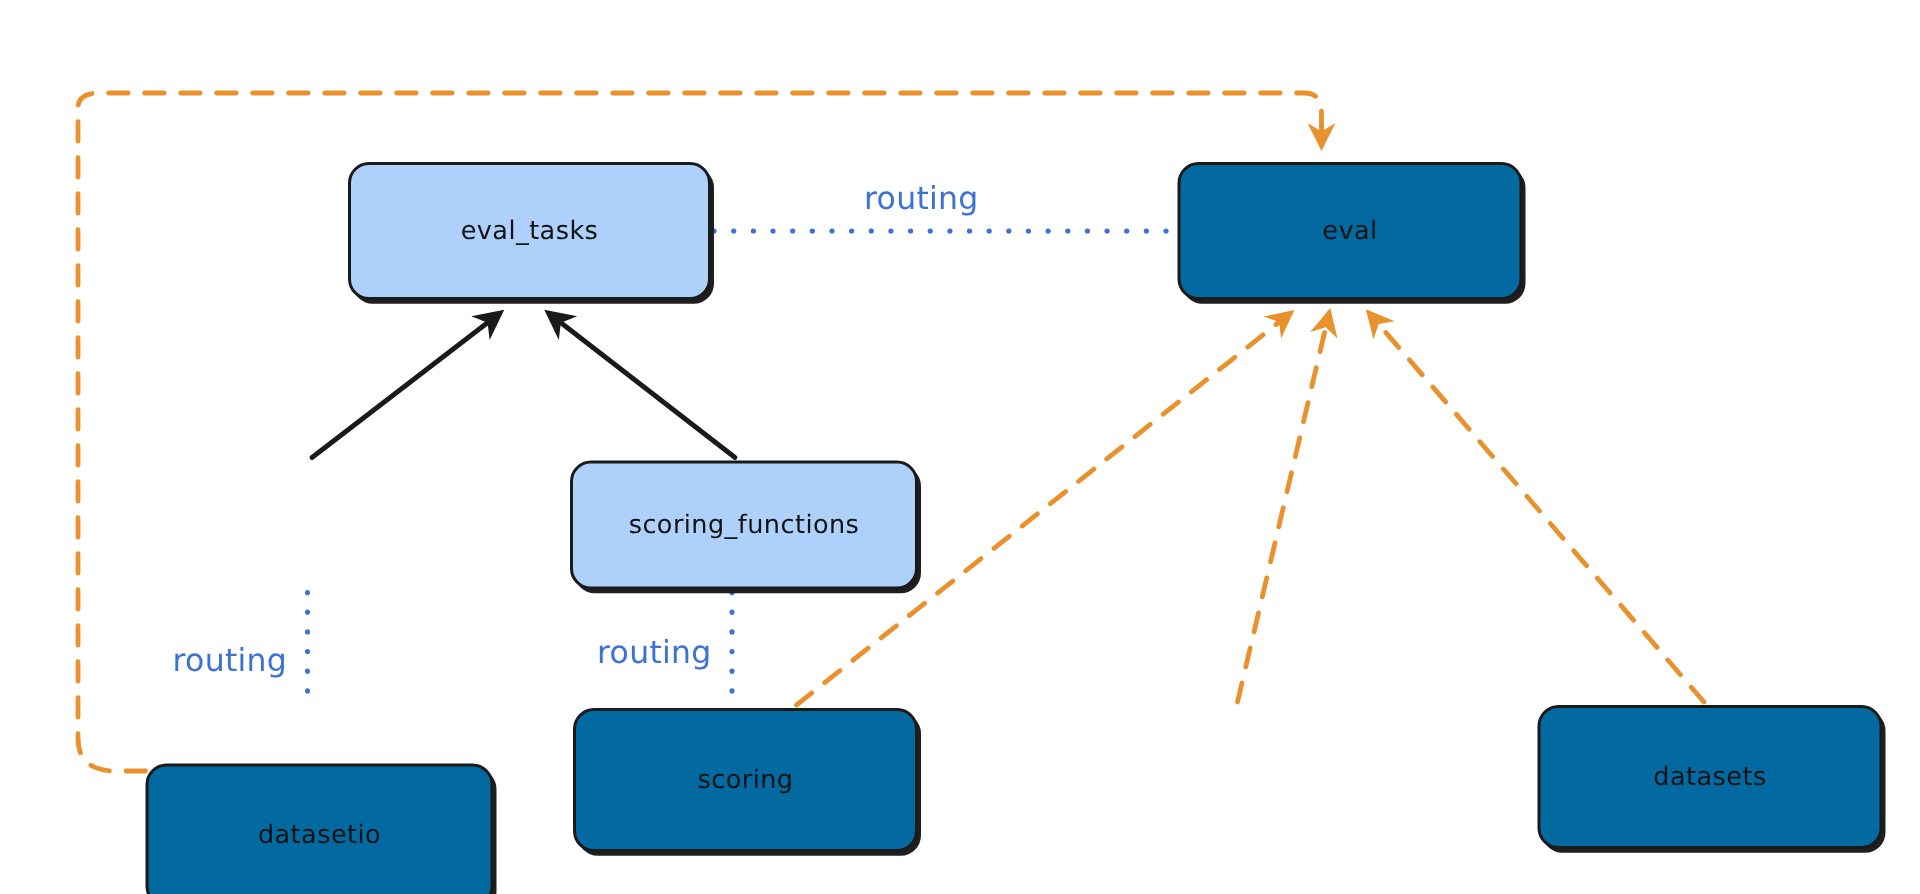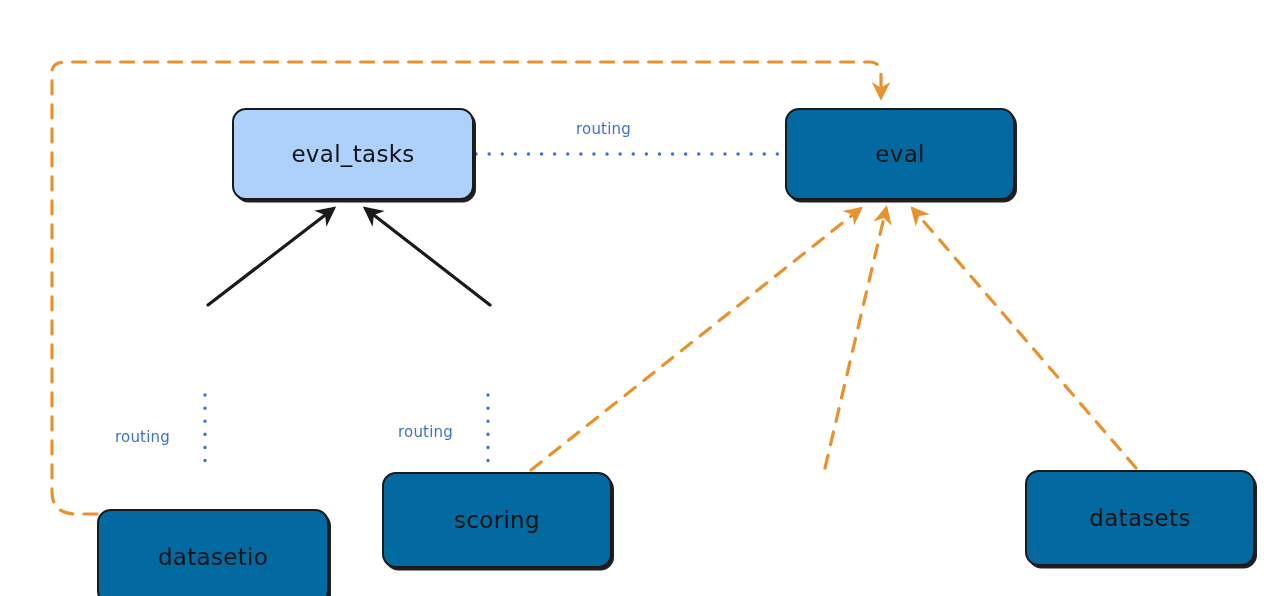--- a/index.html
+++ b/index.html
@@ -30,34 +30,34 @@
   .node {
     position: absolute;
     box-sizing: border-box;
     display: flex;
     align-items: center;
     justify-content: center;
     border: 2.5px solid #1a1a1a;
     border-radius: 14px;
     box-shadow: 2.5px 3px 0 -0.5px #1f1f1f;
     font-family: "DejaVu Sans", sans-serif;
-    font-size: 23px;
+    font-size: 17px;
     color: #131313;
     letter-spacing: 0.3px;
   }
   .node.blue  { background: #aed1fb; }
   .node.green { background: #0369a1; }
   .node-label {
     pointer-events: none;
     white-space: nowrap;
   }
   .edge-label {
     position: absolute;
     font-family: "DejaVu Sans", sans-serif;
-    font-size: 15px;
+    font-size: 21px;
     color: #3b72d4;
     white-space: nowrap;
     letter-spacing: 0.2px;
   }
 </style>
 </head>
 <body>
 
 <div id="canvas">
 
@@ -92,20 +92,23 @@
 
   <div class="node blue" style="left:232px; top:108px; width:242px; height:92px;">
     <span class="node-label">eval_tasks</span>
   </div>
 
   <div class="node green" style="left:785px; top:108px; width:230px; height:92px;">
     <span class="node-label">eval</span>
   </div>
 
 
+  <div class="node blue" style="left:380px; top:307px; width:232px; height:86px;">
+    <span class="node-label">scoring_functions</span>
+  </div>
 
   <div class="node green" style="left:97px; top:473px; width:232px; height:96px;margin-top:36px;">
     <span class="node-label">datasetio</span>
   </div>
 
   <div class="node green" style="left:382px; top:472px; width:230px; height:96px;">
     <span class="node-label">scoring</span>
   </div>
 
 

